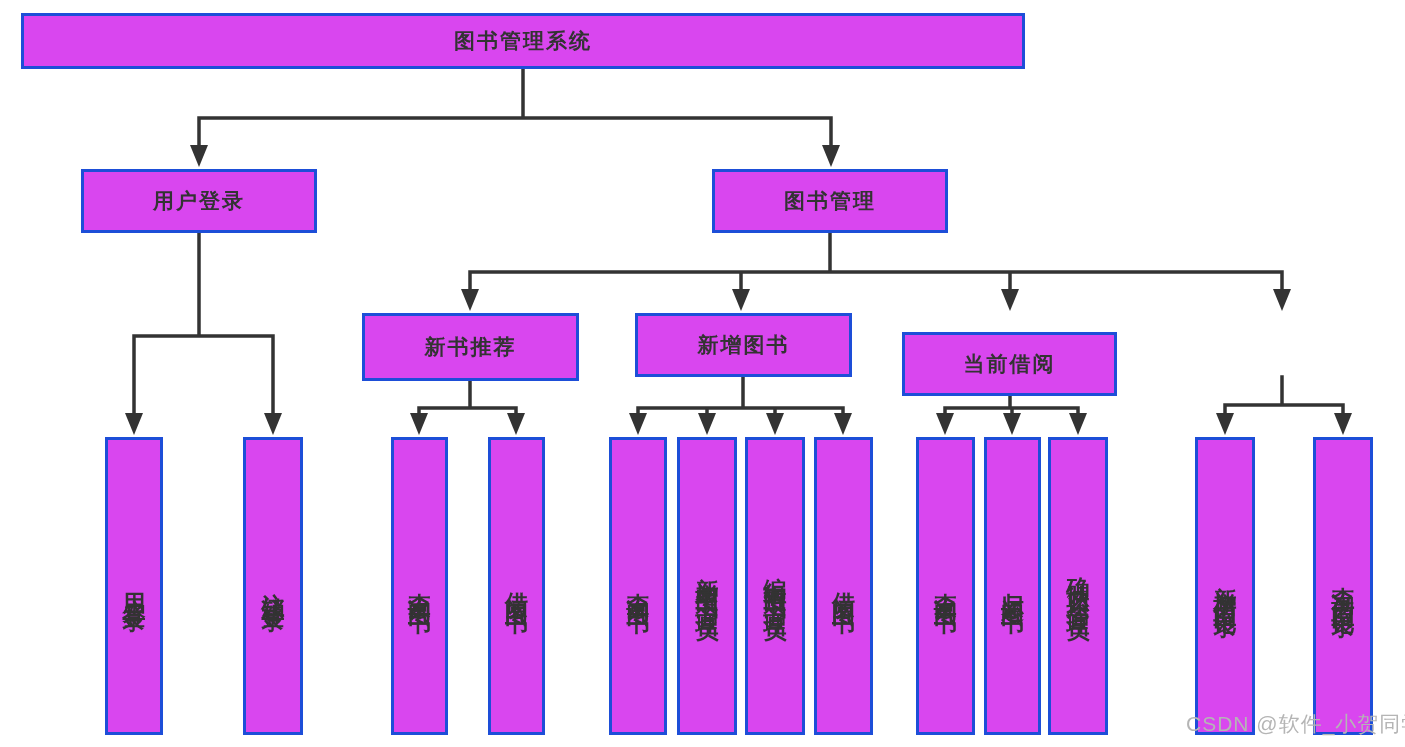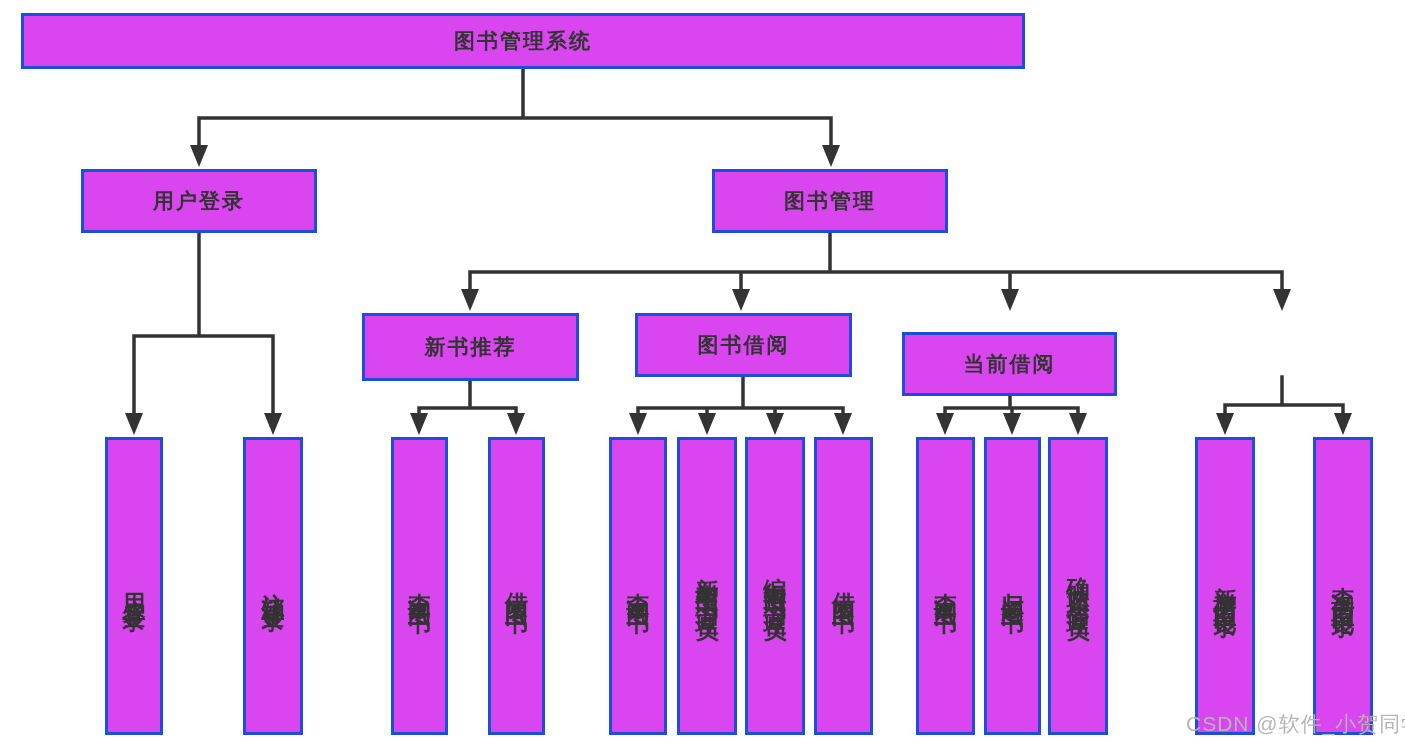--- a/index.html
+++ b/index.html
@@ -118,21 +118,21 @@
     <span class="lbl">用户登录</span>
   </div>
   <div class="box h" style="left:712px;top:169px;width:236px;height:64px">
     <span class="lbl">图书管理</span>
   </div>
 
   <div class="box h" style="left:362px;top:313px;width:217px;height:68px">
     <span class="lbl">新书推荐</span>
   </div>
   <div class="box h" style="left:635px;top:313px;width:217px;height:64px">
-    <span class="lbl">图书借阅</span>
+    <span class="lbl">新增图书</span>
   </div>
   <div class="box h" style="left:902px;top:332px;width:215px;height:64px">
     <span class="lbl">当前借阅</span>
   </div>
 
   <div class="box v" style="left:105px;width:58px">
     <span class="lbl">用户登录</span>
   </div>
   <div class="box v" style="left:243px;width:60px">
     <span class="lbl">注销登录</span>

